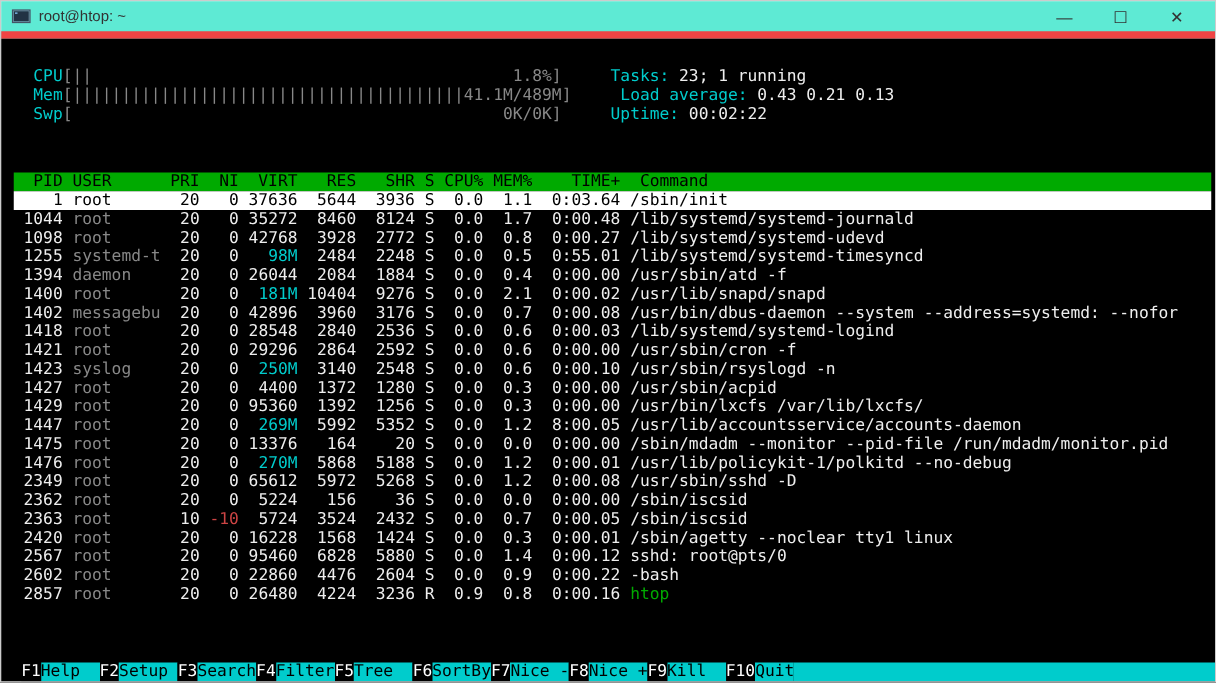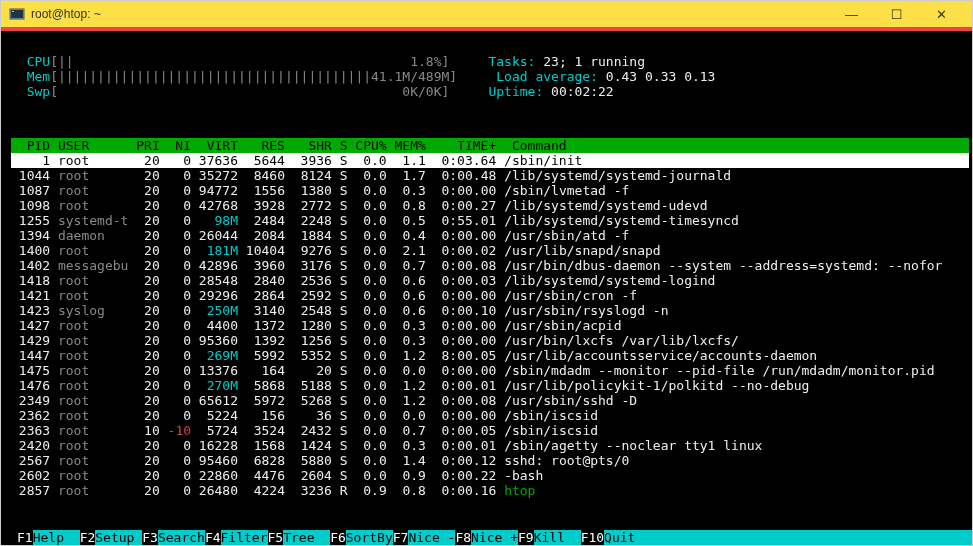--- a/index.html
+++ b/index.html
@@ -1,18 +1,18 @@
 <!DOCTYPE html>
 <html><head>
 <meta charset="utf-8">
 <style>
 * { margin:0; padding:0; box-sizing:border-box; }
 body { background:#fff; font-family:Consolas,monospace; font-size:13px; width:973px; height:546px; overflow:hidden; }
 .window { width:973px; height:546px; border:1px solid #ccc; display:flex; flex-direction:column; }
-.titlebar { height:30px; background:#fde047; display:flex; align-items:center; padding:0 8px; border-bottom:4px solid #ef4444; }
+.titlebar { height:30px; background:#5eead4; display:flex; align-items:center; padding:0 8px; border-bottom:6px solid #ef4444; }
 .titlebar .icon { width:16px; height:16px; margin-right:6px; }
 .titlebar .title { flex:1; font-family:Segoe UI,Arial,sans-serif; font-size:12px; color:#333; }
 .winbtn { width:45px; height:30px; display:flex; align-items:center; justify-content:center; font-family:Segoe UI,Arial; color:#333; }
 .terminal { flex:1; background:#000; color:#ccc; padding:8px 3px 0 10px; position:relative; overflow:hidden; }
 .line { white-space:pre; line-height:15px; height:15px; }
 .cyan { color:#00cccc; }
 .green { color:#00aa00; }
 .grey { color:#888; }
 .white { color:#eee; }
 .red { color:#cc4444; }
@@ -34,28 +34,27 @@
       </svg>
     <span class="title">root@htop: ~</span>
     <div class="winbtn">—</div>
     <div class="winbtn">☐</div>
     <div class="winbtn">✕</div>
   </div>
 
   <div class="terminal">
     <div class="line"></div>
     <div class="line"><span class="cyan">  </span><span class="cyan">CPU</span><span class="grey">[||                                           1.8%]</span><span>     </span><span class="cyan">Tasks: </span><span class="white">23; 1 running</span></div>
-    <div class="line"><span class="cyan">  </span><span class="cyan">Mem</span><span class="grey">[||||||||||||||||||||||||||||||||||||||||41.1M/489M]</span><span>     </span><span class="cyan">Load average: </span><span class="white">0.43 0.33 0.13</span></div>
+    <div class="line"><span class="cyan">  </span><span class="cyan">Mem</span><span class="grey">[||||||||||||||||||||||||||||||||||||||||41.1M/489M]</span><span>     </span><span class="cyan">Load average: </span><span class="white">0.43 0.21 0.13</span></div>
     <div class="line"><span class="cyan">  </span><span class="cyan">Swp</span><span class="grey">[                                            0K/0K]</span><span>     </span><span class="cyan">Uptime: </span><span class="white">00:02:22</span></div>
     <div class="line"></div>
     <div class="line header-row" id="hdr">  PID USER      PRI  NI  VIRT   RES   SHR S CPU% MEM%    TIME+  Command                                                       </div>
     <div id="plist">
         <div class="line selected-row">    1 root       20   0 37636  5644  3936 S  0.0  1.1  0:03.64 /sbin/init</div>
         <div class="line"><span class="white"> 1044 </span><span class="grey">root     </span><span class="white">  20 </span><span class="white">  0</span><span class="white"> 35272</span><span class="white">  8460  8124 S  0.0  1.7  0:00.48 </span><span class="white">/lib/systemd/systemd-journald</span></div>
-        <div class="line"><span class="white"> 1087 </span><span class="grey">root     </span><span class="white">  20 </span><span class="white">  0</span><span class="white"> 94772</span><span class="white">  1556  1380 S  0.0  0.3  0:00.00 </span><span class="white">/sbin/lvmetad -f</span></div>
         <div class="line"><span class="white"> 1098 </span><span class="grey">root     </span><span class="white">  20 </span><span class="white">  0</span><span class="white"> 42768</span><span class="white">  3928  2772 S  0.0  0.8  0:00.27 </span><span class="white">/lib/systemd/systemd-udevd</span></div>
         <div class="line"><span class="white"> 1255 </span><span class="grey">systemd-t</span><span class="white">  20 </span><span class="white">  0</span><span class="cyan">   98M</span><span class="white">  2484  2248 S  0.0  0.5  0:55.01 </span><span class="white">/lib/systemd/systemd-timesyncd</span></div>
         <div class="line"><span class="white"> 1394 </span><span class="grey">daemon   </span><span class="white">  20 </span><span class="white">  0</span><span class="white"> 26044</span><span class="white">  2084  1884 S  0.0  0.4  0:00.00 </span><span class="white">/usr/sbin/atd -f</span></div>
         <div class="line"><span class="white"> 1400 </span><span class="grey">root     </span><span class="white">  20 </span><span class="white">  0</span><span class="cyan">  181M</span><span class="white"> 10404  9276 S  0.0  2.1  0:00.02 </span><span class="white">/usr/lib/snapd/snapd</span></div>
         <div class="line"><span class="white"> 1402 </span><span class="grey">messagebu</span><span class="white">  20 </span><span class="white">  0</span><span class="white"> 42896</span><span class="white">  3960  3176 S  0.0  0.7  0:00.08 </span><span class="white">/usr/bin/dbus-daemon --system --address=systemd: --nofor</span></div>
         <div class="line"><span class="white"> 1418 </span><span class="grey">root     </span><span class="white">  20 </span><span class="white">  0</span><span class="white"> 28548</span><span class="white">  2840  2536 S  0.0  0.6  0:00.03 </span><span class="white">/lib/systemd/systemd-logind</span></div>
         <div class="line"><span class="white"> 1421 </span><span class="grey">root     </span><span class="white">  20 </span><span class="white">  0</span><span class="white"> 29296</span><span class="white">  2864  2592 S  0.0  0.6  0:00.00 </span><span class="white">/usr/sbin/cron -f</span></div>
         <div class="line"><span class="white"> 1423 </span><span class="grey">syslog   </span><span class="white">  20 </span><span class="white">  0</span><span class="cyan">  250M</span><span class="white">  3140  2548 S  0.0  0.6  0:00.10 </span><span class="white">/usr/sbin/rsyslogd -n</span></div>
         <div class="line"><span class="white"> 1427 </span><span class="grey">root     </span><span class="white">  20 </span><span class="white">  0</span><span class="white">  4400</span><span class="white">  1372  1280 S  0.0  0.3  0:00.00 </span><span class="white">/usr/sbin/acpid</span></div>
         <div class="line"><span class="white"> 1429 </span><span class="grey">root     </span><span class="white">  20 </span><span class="white">  0</span><span class="white"> 95360</span><span class="white">  1392  1256 S  0.0  0.3  0:00.00 </span><span class="white">/usr/bin/lxcfs /var/lib/lxcfs/</span></div>

